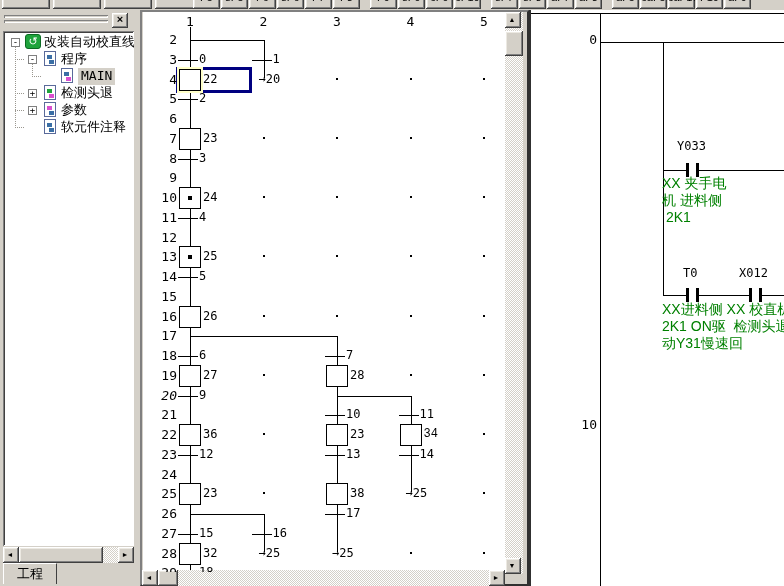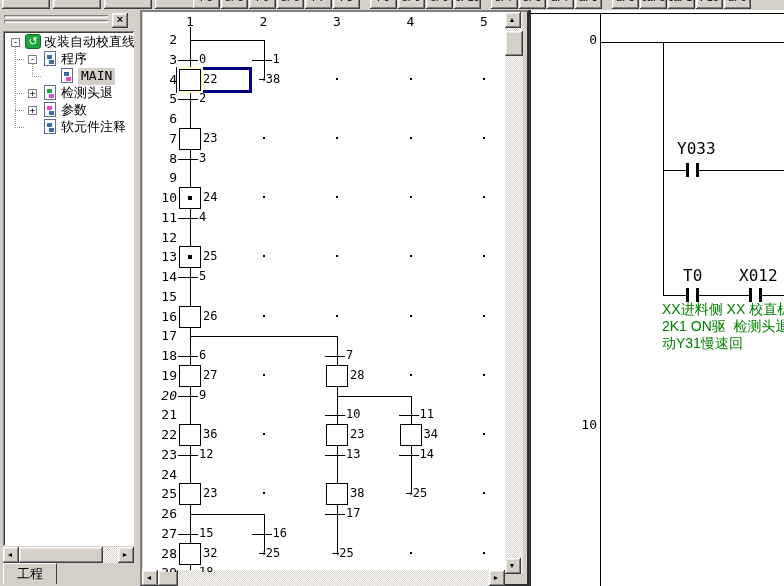--- a/index.html
+++ b/index.html
@@ -42,21 +42,21 @@
   #ld-window{position:absolute;left:529px;top:10px;width:255px;height:576px;background:#fff;border-left:2px solid #303030}
   #ld-client{position:absolute;left:531px;top:10px;width:253px;height:576px;background:#fff;overflow:hidden}
   .sfc-step{position:absolute;width:22px;height:22px;border:1px solid #000;background:#fff;z-index:2}
   .sfc-num{position:absolute;font-size:12px;z-index:3;white-space:nowrap}
   .hdr{position:absolute;font-size:13px;text-align:center;z-index:3}
   .rownum{position:absolute;font-size:13px;text-align:right;width:28px;z-index:3}
   .gdot{position:absolute;width:2px;height:2px;background:#000;z-index:1}
   .sarr{position:absolute;width:16px;height:16px;font-size:7px;line-height:14px;text-align:center;color:#000}
   .comment{position:absolute;font-size:14px;line-height:17px;white-space:pre;z-index:3;font-family:"Liberation Sans",sans-serif}
   .cbar{position:absolute;width:3px;height:14px;background:#000;z-index:2}
-  .lmono{position:absolute;font-size:16px;z-index:3;white-space:nowrap}
+  .lmono{position:absolute;font-size:12px;z-index:3;white-space:nowrap}
 </style>
 </head>
 <body>
 
 <div id="screen">
 
   <div id="toolbar-row">
       <div class="btn3d tbtn" style="left: 2px; top: -13px; width: 48px; height: 22px;"></div>
       <div class="btn3d tbtn" style="left: 53px; top: -13px; width: 48px; height: 22px;"></div>
       <div class="btn3d tbtn" style="left: 104px; top: -13px; width: 48px; height: 22px;"></div>
@@ -252,21 +252,21 @@
       <div class="sfc-num mono" style="left: 203px; top: 434.75px;">13</div>
       <div class="hl" style="left: 255.5px; top: 442.75px; width: 20px;"></div>
       <div class="sfc-num mono" style="left: 276.5px; top: 434.75px;">14</div>
       <div class="hl" style="left: 182px; top: 502px; width: 20px;"></div>
       <div class="sfc-num mono" style="left: 203px; top: 494px;">17</div>
       <div class="hl" style="left: 35px; top: 521.75px; width: 20px;"></div>
       <div class="sfc-num mono" style="left: 56px; top: 513.75px;">15</div>
       <div class="hl" style="left: 108.5px; top: 521.75px; width: 20px;"></div>
       <div class="sfc-num mono" style="left: 129.5px; top: 513.75px;">16</div>
       <div class="sfc-num mono" style="left: 56px; top: 553.25px;">18</div>
-      <div class="sfc-num mono" style="left: 115.5px; top: 59.5px;">→38</div>
+      <div class="sfc-num mono" style="left: 115.5px; top: 59.5px;">→20</div>
       <div class="sfc-num mono" style="left: 262.5px; top: 474.25px;">→25</div>
       <div class="sfc-num mono" style="left: 115.5px; top: 533.5px;">→25</div>
       <div class="sfc-num mono" style="left: 189px; top: 533.5px;">→25</div>
       <div class="sfc-step" style="left: 36px; top: 56.5px; outline: rgb(255, 255, 200) solid 2px;"></div>
       <div style="position: absolute; left: 33px; top: 54.5px; width: 76px; height: 26px; border: 3px solid rgb(0, 0, 128);"></div>
       <div class="sfc-num mono" style="left: 60px; top: 59.5px;">22</div>
       <div class="sfc-step" style="left: 36px; top: 115.75px;"></div>
       <div class="sfc-num mono" style="left: 60px; top: 118.75px;">23</div>
       <div class="sfc-step" style="left: 36px; top: 175px;">
         <div style="position: absolute; left: 8px; top: 8px; width: 4px; height: 4px; background: rgb(0, 0, 0);"></div>
@@ -280,21 +280,21 @@
       <div class="sfc-num mono" style="left: 60px; top: 296.5px;">26</div>
       <div class="sfc-step" style="left: 36px; top: 352.75px;"></div>
       <div class="sfc-num mono" style="left: 60px; top: 355.75px;">27</div>
       <div class="sfc-step" style="left: 183px; top: 352.75px;"></div>
       <div class="sfc-num mono" style="left: 207px; top: 355.75px;">28</div>
       <div class="sfc-step" style="left: 36px; top: 412px;"></div>
       <div class="sfc-num mono" style="left: 60px; top: 415px;">36</div>
       <div class="sfc-step" style="left: 183px; top: 412px;"></div>
       <div class="sfc-num mono" style="left: 207px; top: 415px;">23</div>
       <div class="sfc-step" style="left: 256.5px; top: 412px;"></div>
-      <div class="sfc-num mono" style="left: 280.5px; top: 415px;">34</div>
+      <div class="sfc-num mono" style="left: 280.5px; top: 415px; font-family: Liberation Mono, monospace;">34</div>
       <div class="sfc-step" style="left: 36px; top: 471.25px;"></div>
       <div class="sfc-num mono" style="left: 60px; top: 474.25px;">23</div>
       <div class="sfc-step" style="left: 183px; top: 471.25px;"></div>
       <div class="sfc-num mono" style="left: 207px; top: 474.25px;">38</div>
       <div class="sfc-step" style="left: 36px; top: 530.5px;"></div>
       <div class="sfc-num mono" style="left: 60px; top: 533.5px;">32</div>
     </div>
   <div id="sfc-vscroll" class="dither">
       <div class="btn3d sarr" style="left: 0px; top: 0px; width: 16px; height: 16px;">
         <div style="position: absolute; left: 0px; top: 1px; width: 14px; text-align: center;">▲</div>
@@ -329,18 +329,21 @@
       <div class="cbar" style="left: 165px; top: 153px;"></div>
       <div class="lmono mono" style="left: 146px; top: 129px;">Y033</div>
       <div style="position: absolute; left: 158px; top: 284px; width: 7px; height: 3px; background: rgb(255, 255, 255);"></div>
       <div class="cbar" style="left: 155px; top: 278px;"></div>
       <div class="cbar" style="left: 165px; top: 278px;"></div>
       <div class="lmono mono" style="left: 152px; top: 256px;">T0</div>
       <div style="position: absolute; left: 221px; top: 284px; width: 7px; height: 3px; background: rgb(255, 255, 255);"></div>
       <div class="cbar" style="left: 218px; top: 278px;"></div>
       <div class="cbar" style="left: 228px; top: 278px;"></div>
       <div class="lmono mono" style="left: 208px; top: 256px;">X012</div>
+      <div class="comment" style="left: 131px; top: 165px; color: rgb(0, 128, 0);">XX 夹手电
+机 进料侧
+ 2K1</div>
       <div class="comment" style="left: 131px; top: 291px; color: rgb(0, 128, 0);">XX进料侧 XX 校直机
 2K1 ON驱  检测头退
 动Y31慢速回</div>
     </div>
 
 </div>
 
 </body></html>

